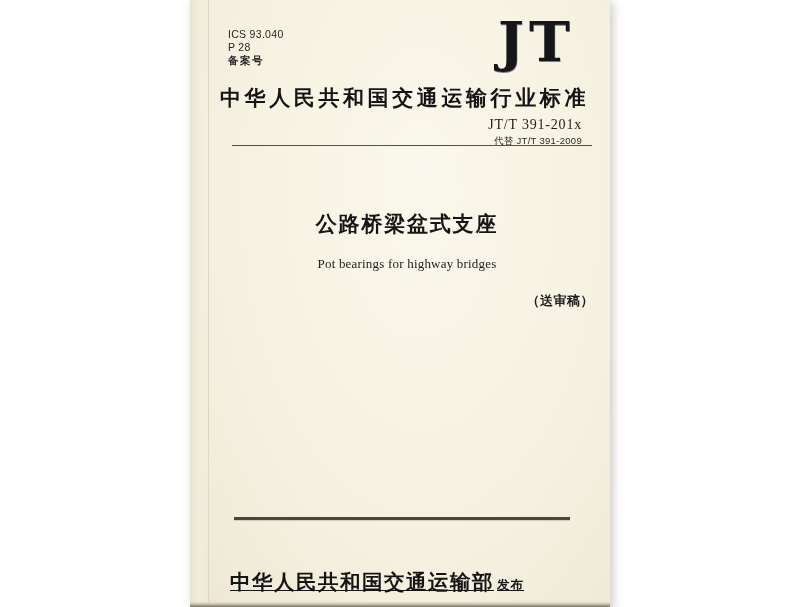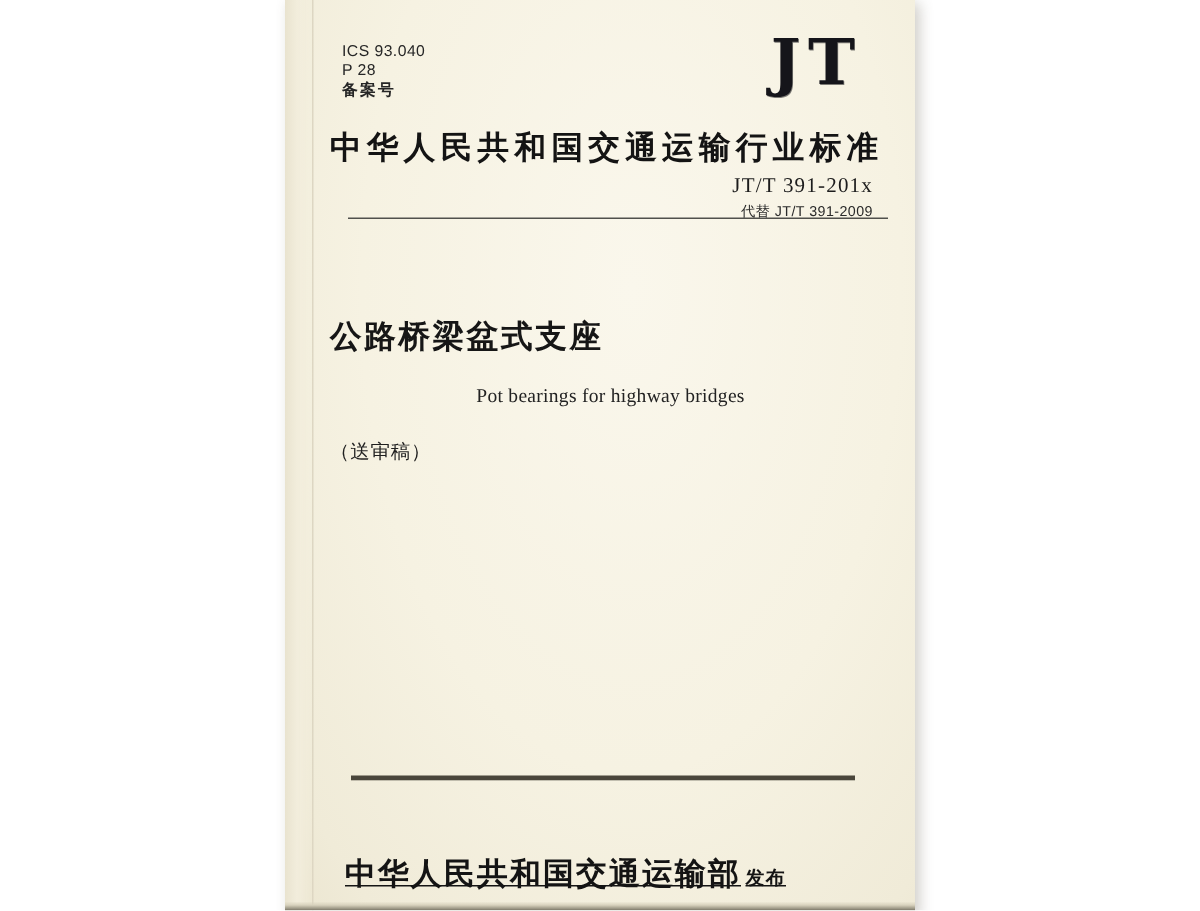--- a/index.html
+++ b/index.html
@@ -54,21 +54,21 @@
     color: #262626;
   }
   .ics-block .record { font-weight: bold; letter-spacing: 1.5px; margin-top: 1px; }
 
   .jt-logo {
     position: absolute;
     right: 35px;
     top: 18px;
     font-family: "DejaVu Serif", "Liberation Serif", serif;
     font-weight: bold;
-    font-size: 42px;
+    font-size: 55px;
     line-height: 56px;
     letter-spacing: 5px;
     color: #15151a;
     text-shadow: 0.5px 0.5px 0 rgba(21,21,26,0.55);
   }
 
   .heading {
     position: absolute;
     left: 30px;
     right: 16px;
@@ -106,20 +106,21 @@
     right: 18px;
     top: 149px;
     border-top: 1.5px solid #50504c;
   }
 
   .title-cn {
     position: absolute;
     left: 30px;
     right: 16px;
     top: 214px;
+    text-align: center;
     font-size: 21px;
     font-weight: 700;
     letter-spacing: 1.8px;
     color: #161616;
   }
 
   .title-en {
     position: absolute;
     left: 30px;
     right: 16px;
@@ -129,23 +130,23 @@
     font-size: 13px;
     letter-spacing: 0.2px;
     color: #222222;
   }
 
   .draft-note {
     position: absolute;
     left: 30px;
     right: 16px;
     top: 296px;
-    text-align: left;
+    text-align: right;
     font-size: 13px;
-    font-weight: 400;
+    font-weight: 700;
     letter-spacing: 0.5px;
     color: #1f1f1f;
   }
 
   .date-line {
     position: absolute;
     left: 30px;
     right: 16px;
     top: 499px;
     text-align: center;

